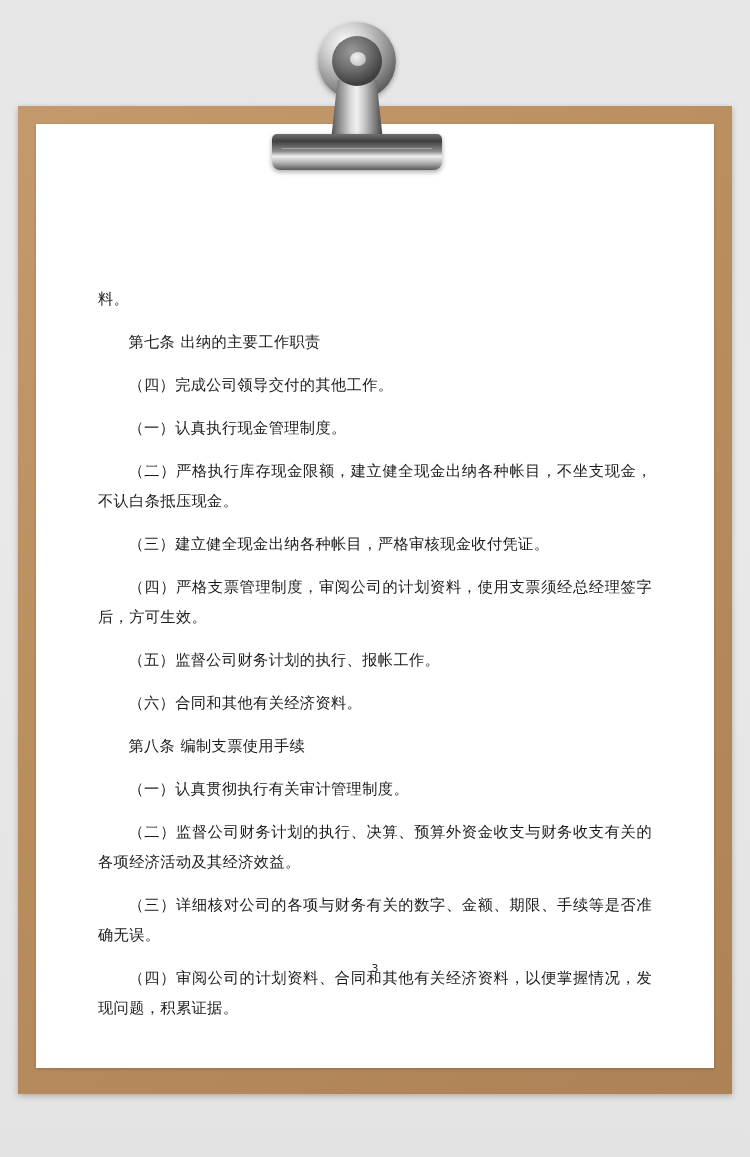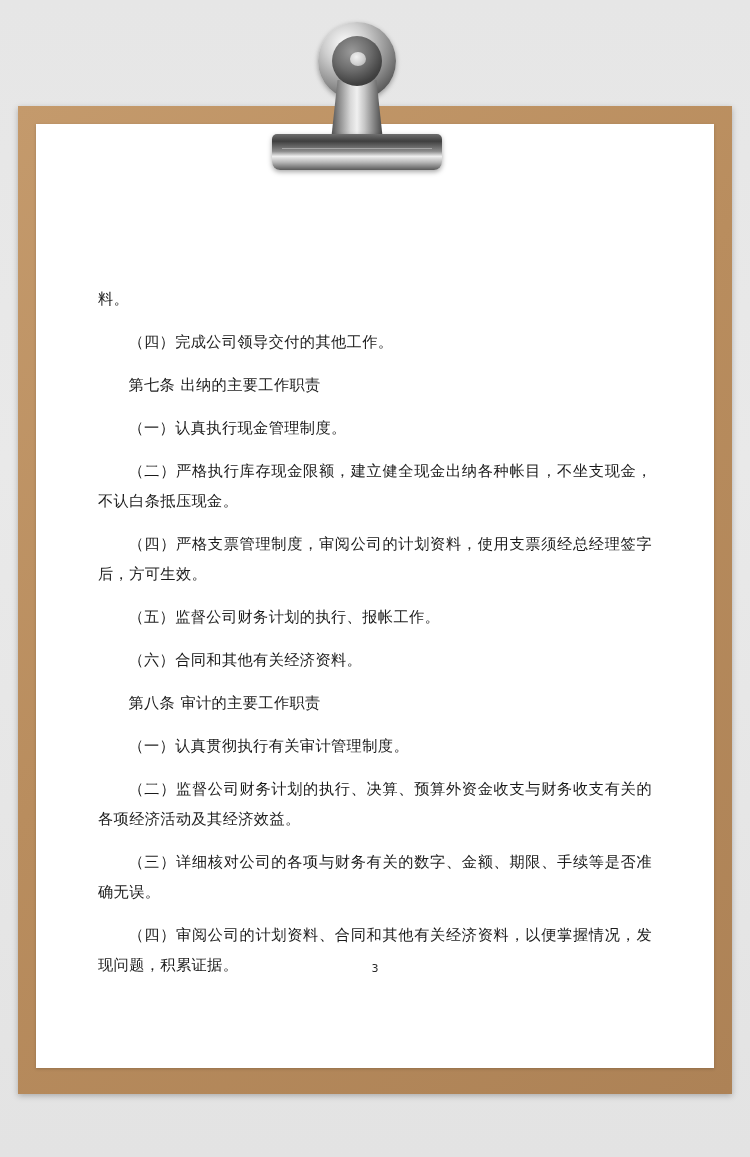--- a/index.html
+++ b/index.html
@@ -141,28 +141,29 @@
 </style>
 </head>
 <body>
 
 <div class="backdrop"></div>
 
 <div class="clipboard">
   <div class="paper" style="left:18px; top:18px;">
     <div class="doc" id="doc-body">
         <p class="">料。</p>
+        <p class="indent">第七条  出纳的主要工作职责</p>
         <p class="indent">（四）完成公司领导交付的其他工作。</p>
-        <p class="indent">第七条  出纳的主要工作职责</p>
         <p class="indent">（一）认真执行现金管理制度。</p>
         <p class="indent">（二）严格执行库存现金限额，建立健全现金出纳各种帐目，不坐支现金，不认白条抵压现金。</p>
+        <p class="indent">（三）建立健全现金出纳各种帐目，严格审核现金收付凭证。</p>
         <p class="indent">（四）严格支票管理制度，审阅公司的计划资料，使用支票须经总经理签字后，方可生效。</p>
         <p class="indent">（五）监督公司财务计划的执行、报帐工作。</p>
         <p class="indent">（六）合同和其他有关经济资料。</p>
-        <p class="indent">第八条  审计的主要工作职责</p>
+        <p class="indent">第八条  编制支票使用手续</p>
         <p class="indent">（一）认真贯彻执行有关审计管理制度。</p>
         <p class="indent">（二）监督公司财务计划的执行、决算、预算外资金收支与财务收支有关的各项经济活动及其经济效益。</p>
         <p class="indent">（三）详细核对公司的各项与财务有关的数字、金额、期限、手续等是否准确无误。</p>
         <p class="indent">（四）审阅公司的计划资料、合同和其他有关经济资料，以便掌握情况，发现问题，积累证据。</p>
       </div>
     <div class="page-num">3</div>
   </div>
 </div>
 
 <div class="clip-wrap">

